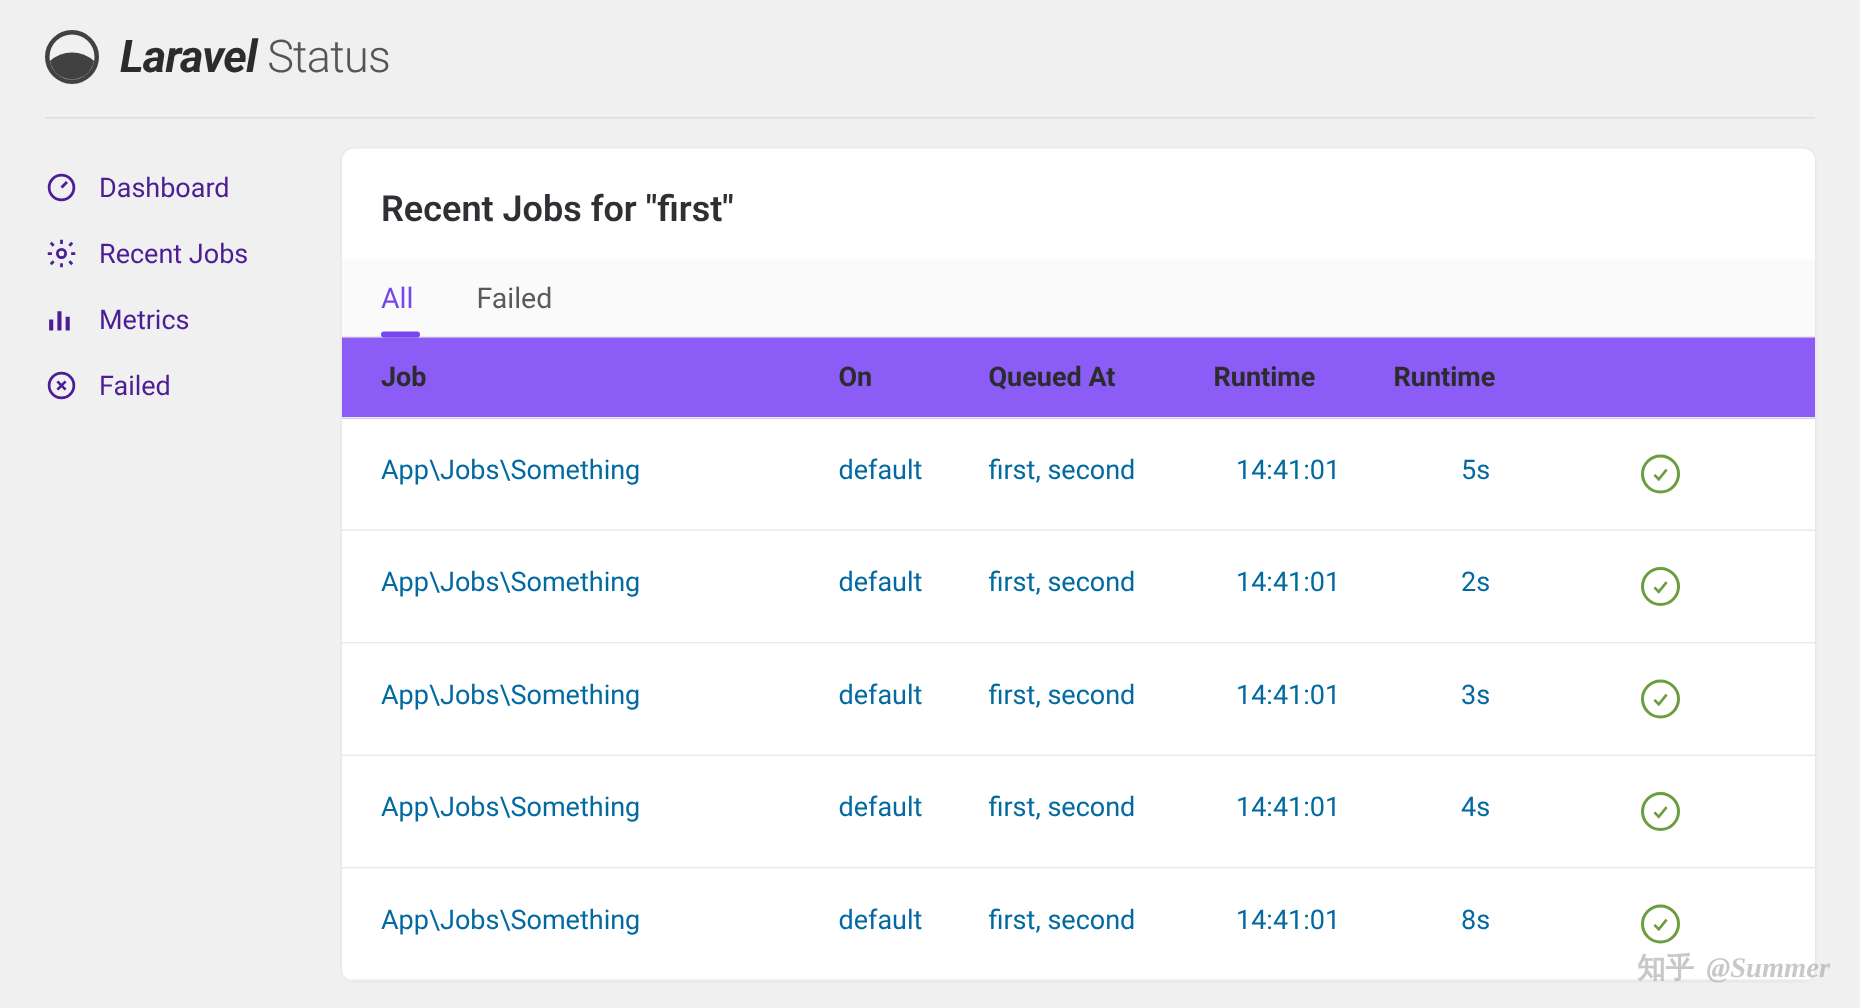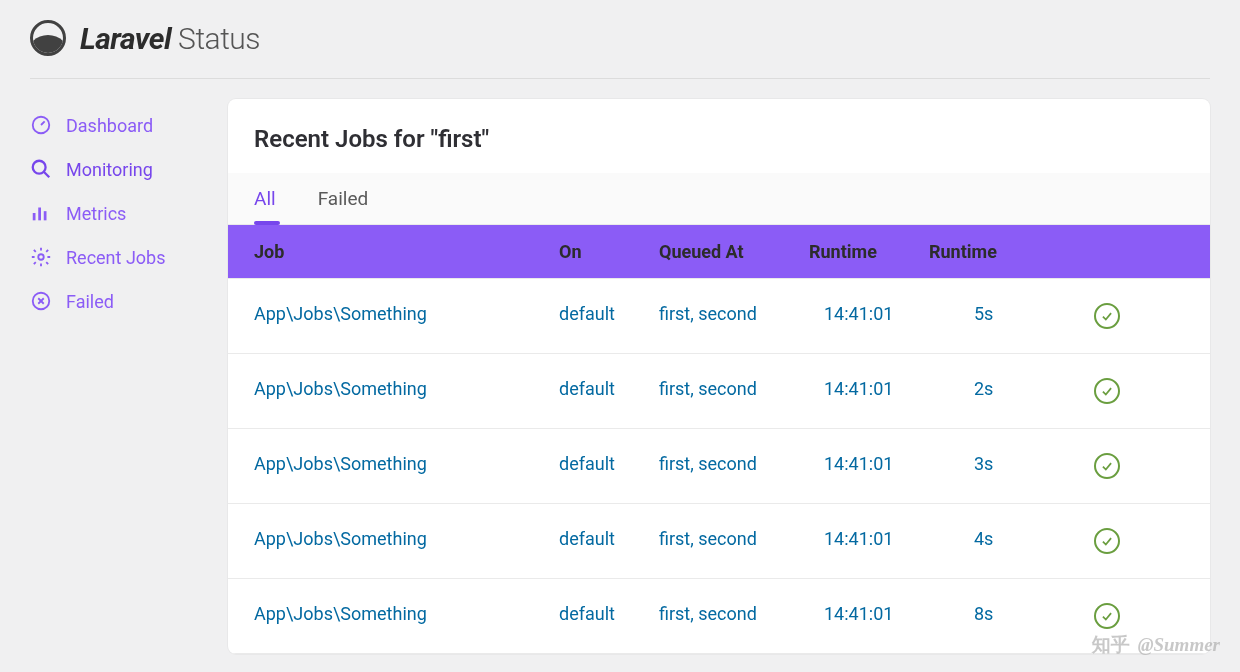--- a/index.html
+++ b/index.html
@@ -39,21 +39,21 @@
     .brand { font-size: 30px; font-weight: 300; color: #555; letter-spacing: -0.5px; }
     .brand strong { font-weight: 700; color: #2c2c2c; font-style: italic; }
     .layout { display: flex; gap: 28px; }
     .sidebar { width: 170px; flex-shrink: 0; padding-top: 4px; }
     .nav-item {
       display: flex;
       align-items: center;
       gap: 14px;
       padding: 11px 0;
       font-size: 18px;
-      color: #8b5cf6;
+      color: #4c1d95;
       cursor: pointer;
     }
     .nav-item.active { color: #7746ec; }
     .nav-icon { width: 22px; height: 22px; display: flex; align-items: center; justify-content: center; }
     .main {
       flex: 1;
       background: #fff;
       border-radius: 8px;
       box-shadow: 0 0 0 1px rgba(0,0,0,0.03);
       overflow: hidden;
@@ -147,47 +147,38 @@
     <nav class="sidebar" id="sidebar">
         <div class="nav-item">
           <span class="nav-icon">
             <svg width="22" height="22" viewBox="0 0 24 24" fill="none" stroke="currentColor" stroke-width="2">
               <circle cx="12" cy="12" r="9"></circle>
               <line x1="12" y1="12" x2="16" y2="8"></line>
             </svg>
           </span>
           <span>Dashboard</span>
         </div>
-        <div class="nav-item active">
-          <span class="nav-icon">
-            <svg width="22" height="22" viewBox="0 0 24 24" fill="none" stroke="currentColor" stroke-width="2.5">
-              <circle cx="10" cy="10" r="7"></circle>
-              <line x1="21" y1="21" x2="15" y2="15"></line>
-            </svg>
-          </span>
-          <span>Monitoring</span>
+        <div class="nav-item">
+          <span class="nav-icon">
+            <svg width="22" height="22" viewBox="0 0 24 24" fill="none" stroke="currentColor" stroke-width="2">
+              <circle cx="12" cy="12" r="3"></circle>
+              <path d="M12 2v3M12 19v3M4.2 4.2l2.1 2.1M17.7 17.7l2.1 2.1M2 12h3M19 12h3M4.2 19.8l2.1-2.1M17.7 6.3l2.1-2.1"></path>
+            </svg>
+          </span>
+          <span>Recent Jobs</span>
         </div>
         <div class="nav-item">
           <span class="nav-icon">
             <svg width="22" height="22" viewBox="0 0 24 24" fill="currentColor">
               <rect x="3" y="12" width="3" height="8"></rect>
               <rect x="9" y="6" width="3" height="14"></rect>
               <rect x="15" y="10" width="3" height="10"></rect>
             </svg>
           </span>
           <span>Metrics</span>
-        </div>
-        <div class="nav-item">
-          <span class="nav-icon">
-            <svg width="22" height="22" viewBox="0 0 24 24" fill="none" stroke="currentColor" stroke-width="2">
-              <circle cx="12" cy="12" r="3"></circle>
-              <path d="M12 2v3M12 19v3M4.2 4.2l2.1 2.1M17.7 17.7l2.1 2.1M2 12h3M19 12h3M4.2 19.8l2.1-2.1M17.7 6.3l2.1-2.1"></path>
-            </svg>
-          </span>
-          <span>Recent Jobs</span>
         </div>
         <div class="nav-item">
           <span class="nav-icon">
             <svg width="22" height="22" viewBox="0 0 24 24" fill="none" stroke="currentColor" stroke-width="2">
               <circle cx="12" cy="12" r="9"></circle>
               <line x1="9" y1="9" x2="15" y2="15"></line>
               <line x1="15" y1="9" x2="9" y2="15"></line>
             </svg>
           </span>
           <span>Failed</span>

